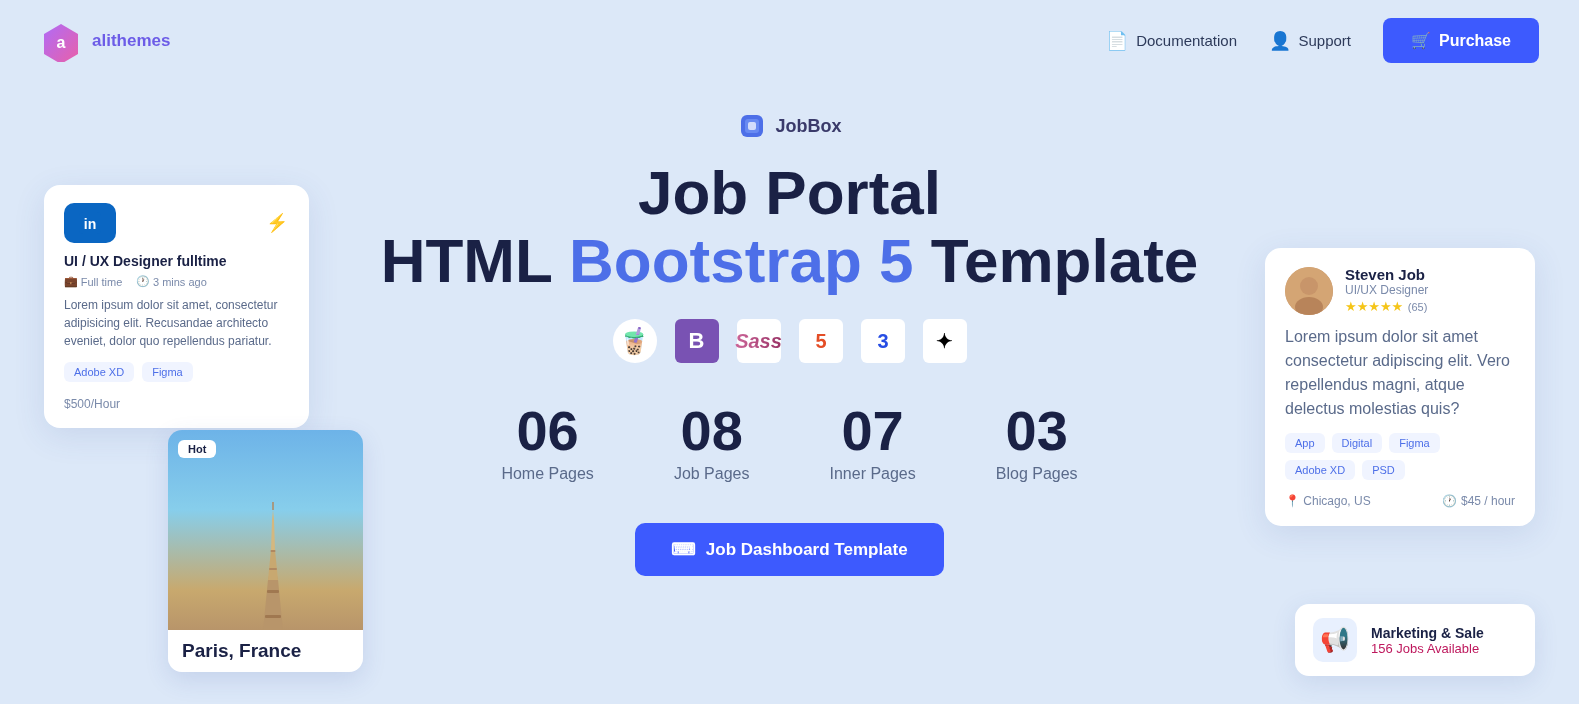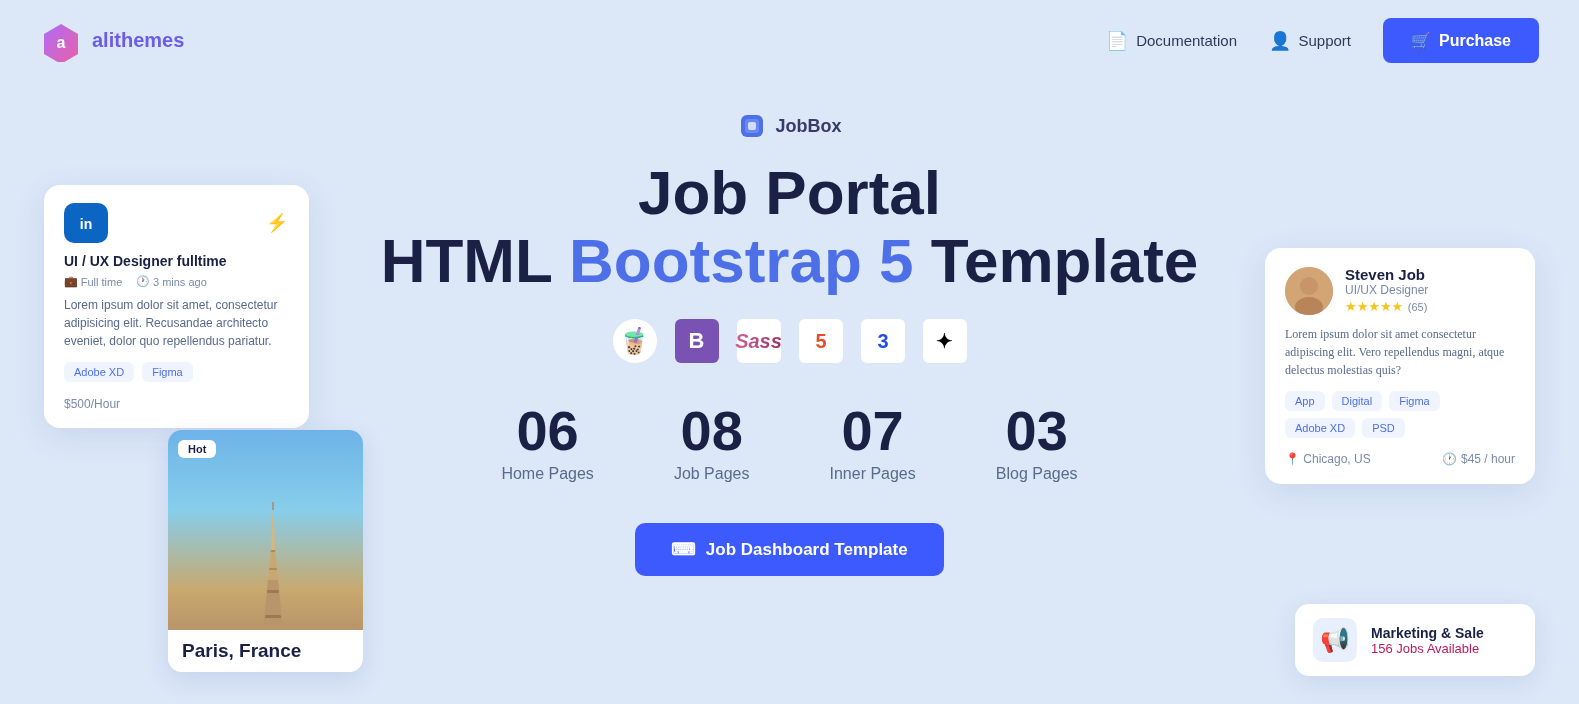--- a/index.html
+++ b/index.html
@@ -23,21 +23,21 @@
     .logo-area {
       display: flex;
       align-items: center;
       gap: 10px;
     }
     .logo-icon {
       width: 42px;
       height: 42px;
     }
     .logo-text {
-      font-size: 20px;
+      font-size: 17px;
       font-weight: 700;
       color: #1a1a2e;
     }
     .logo-text span { color: #6c5ce7; }
     .nav-right {
       display: flex;
       align-items: center;
       gap: 32px;
     }
     .nav-link {
@@ -162,21 +162,21 @@
       box-shadow: 0 8px 32px rgba(60,80,160,0.12);
       z-index: 10;
     }
     .lc-header {
       display: flex;
       align-items: center;
       justify-content: space-between;
       margin-bottom: 10px;
     }
     .lc-logo {
-      width: 44px;
+      width: 52px;
       height: 40px;
       background: #0a66c2;
       border-radius: 10px;
       display: flex;
       align-items: center;
       justify-content: center;
       color: #fff;
       font-size: 20px;
     }
     .lc-company-info { flex: 1; margin-left: 10px; }
@@ -267,21 +267,21 @@
       overflow: hidden;
       display: flex;
       align-items: center;
       justify-content: center;
       font-size: 22px;
     }
     .rc-name { font-size: 15px; font-weight: 700; color: #1a2145; }
     .rc-role { font-size: 12px; color: #7a8aaa; }
     .rc-stars { color: #f5c518; font-size: 13px; }
     .rc-reviews { color: #7a8aaa; font-size: 11px; }
-    .rc-desc { font-size: 12px; color: #5a6a8a; line-height: 1.5; margin-bottom: 12px; font-family: Liberation Serif, serif; }
+    .rc-desc { font-size: 16px; color: #5a6a8a; line-height: 1.5; margin-bottom: 12px; }
     .rc-tags { display: flex; flex-wrap: wrap; gap: 7px; margin-bottom: 14px; }
     .rc-footer { display: flex; justify-content: space-between; font-size: 12px; color: #7a8aaa; }
 
     
     .marketing-card {
       position: absolute;
       right: 44px;
       bottom: 28px;
       background: #fff;
       border-radius: 14px;

